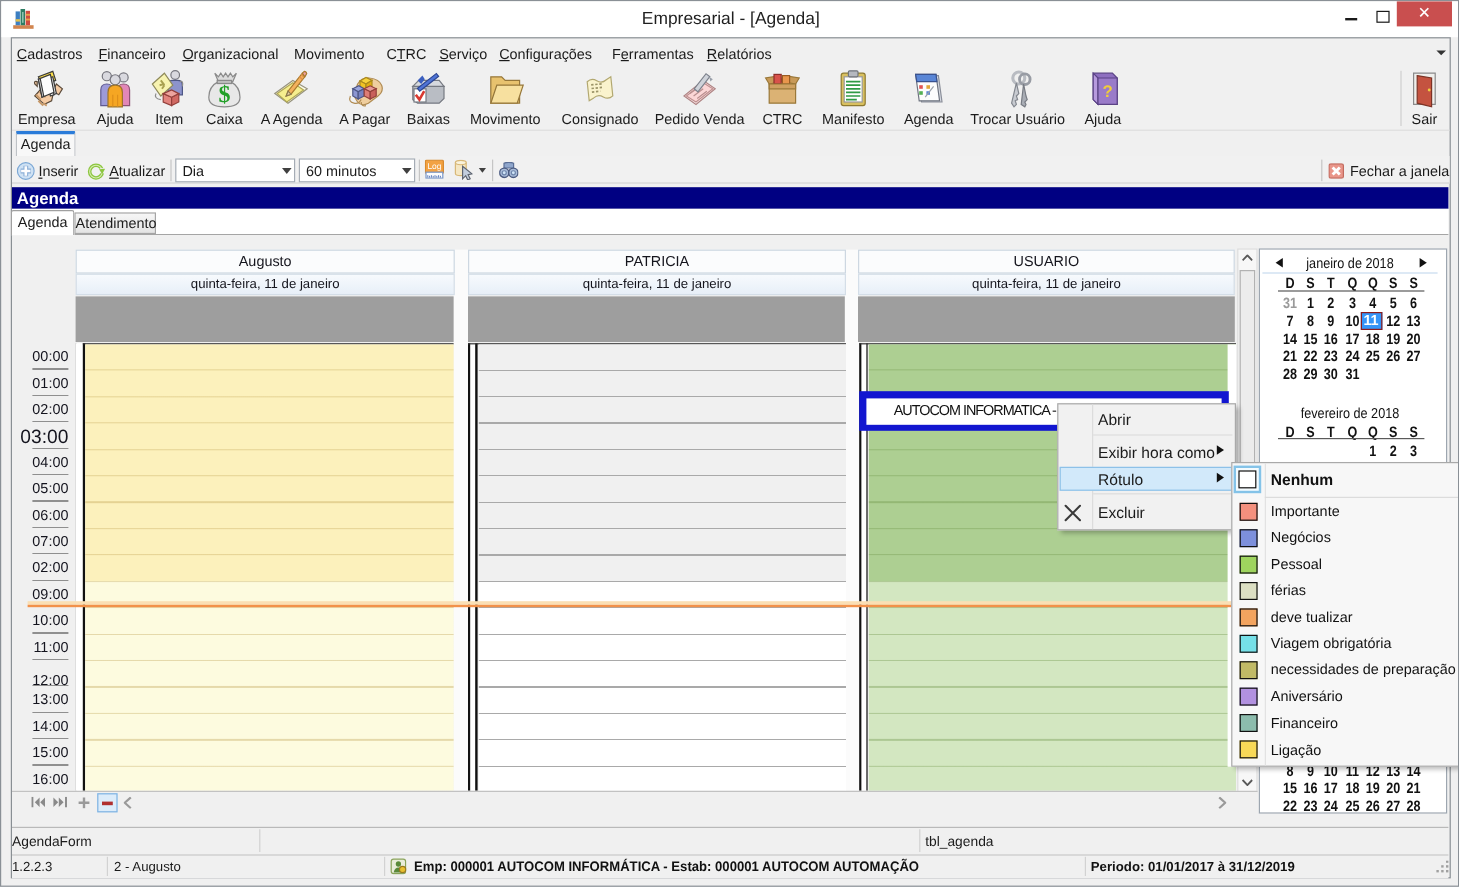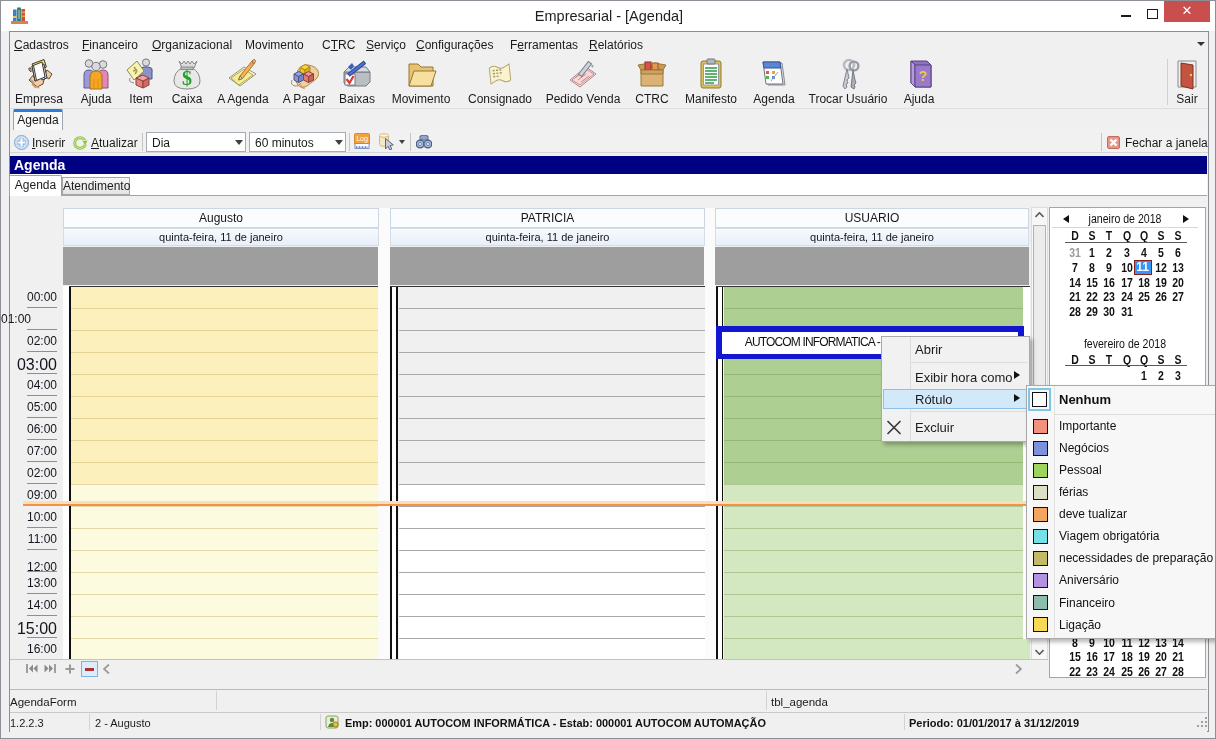--- a/index.html
+++ b/index.html
@@ -252,35 +252,35 @@
 <div class="abs" style="left:62px;top:227px;width:316px;height:18px;background:linear-gradient(#f7fafd,#e7eff8);border:1px solid #d4dee8;font-size:11px;color:#15151d;text-align:center;line-height:17px">quinta-feira, 11 de janeiro</div>
 <div class="abs" style="left:389px;top:227px;width:315px;height:18px;background:linear-gradient(#f7fafd,#e7eff8);border:1px solid #d4dee8;font-size:11px;color:#15151d;text-align:center;line-height:17px">quinta-feira, 11 de janeiro</div>
 <div class="abs" style="left:714px;top:227px;width:314px;height:18px;background:linear-gradient(#f7fafd,#e7eff8);border:1px solid #d4dee8;font-size:11px;color:#15151d;text-align:center;line-height:17px">quinta-feira, 11 de janeiro</div>
 
 <div class="abs" style="left:62px;top:246px;width:315px;height:38px;background:#9e9e9e"></div>
 <div class="abs" style="left:389px;top:246px;width:314px;height:38px;background:#9e9e9e"></div>
 <div class="abs" style="left:714px;top:246px;width:314px;height:38px;background:#9e9e9e"></div>
 
 <div class="abs" style="left:26px;top:285px;width:30px;height:373px;background-image:repeating-linear-gradient(to bottom,transparent 0 21px,#8f8f8f 21px 22px)"></div>
 <div class="abs" style="left:0;top:289px;width:56px;text-align:right;font-size:12px;color:#14141e">00:00</div>
-<div class="abs" style="left:0;top:311px;width:56px;text-align:left;font-size:12px;color:#14141e">01:00</div>
+<div class="abs" style="left:0;top:311px;width:56px;text-align:right;font-size:12px;color:#14141e">01:00</div>
 <div class="abs" style="left:0;top:333px;width:56px;text-align:right;font-size:12px;color:#14141e">02:00</div>
 <div class="abs" style="left:0;top:355px;width:56px;text-align:right;font-size:16px;color:#14141e">03:00</div>
 <div class="abs" style="left:0;top:377px;width:56px;text-align:right;font-size:12px;color:#14141e">04:00</div>
 <div class="abs" style="left:0;top:399px;width:56px;text-align:right;font-size:12px;color:#14141e">05:00</div>
 <div class="abs" style="left:0;top:421px;width:56px;text-align:right;font-size:12px;color:#14141e">06:00</div>
 <div class="abs" style="left:0;top:443px;width:56px;text-align:right;font-size:12px;color:#14141e">07:00</div>
 <div class="abs" style="left:0;top:465px;width:56px;text-align:right;font-size:12px;color:#14141e">02:00</div>
 <div class="abs" style="left:0;top:487px;width:56px;text-align:right;font-size:12px;color:#14141e">09:00</div>
 <div class="abs" style="left:0;top:509px;width:56px;text-align:right;font-size:12px;color:#14141e">10:00</div>
 <div class="abs" style="left:0;top:531px;width:56px;text-align:right;font-size:12px;color:#14141e">11:00</div>
 <div class="abs" style="left:0;top:559px;width:56px;text-align:right;font-size:12px;color:#14141e">12:00</div>
 <div class="abs" style="left:0;top:575px;width:56px;text-align:right;font-size:12px;color:#14141e">13:00</div>
 <div class="abs" style="left:0;top:597px;width:56px;text-align:right;font-size:12px;color:#14141e">14:00</div>
-<div class="abs" style="left:0;top:619px;width:56px;text-align:right;font-size:16px;color:#14141e">15:00</div>
+<div class="abs" style="left:0;top:619px;width:56px;text-align:right;font-size:12px;color:#14141e">15:00</div>
 <div class="abs" style="left:0;top:641px;width:56px;text-align:right;font-size:12px;color:#14141e">16:00</div>
 <div class="abs" style="left:61.8px;top:285px;width:1px;height:373px;background:#909090"></div>
 
 <div class="abs" style="left:62px;top:285px;width:9px;height:373px;background:#fff"></div>
 <div class="abs" style="left:68.3px;top:285px;width:2.1px;height:373px;background:#111"></div>
 <div class="abs" style="left:68.3px;top:285px;width:309.2px;height:1px;background:#333"></div>
 <div class="abs" style="left:70.4px;top:286px;width:307.1px;height:372px;background-image:repeating-linear-gradient(to bottom,rgba(0,0,0,0) 0 21px,rgba(180,148,62,0.33) 21px 22px),linear-gradient(to bottom,#fcf1bc 0 197px,#fdfbdf 197px 100%)"></div>
 
 <div class="abs" style="left:389px;top:285px;width:2.3px;height:373px;background:#111"></div>
 <div class="abs" style="left:391.3px;top:285px;width:3.9px;height:373px;background:#fff"></div>

